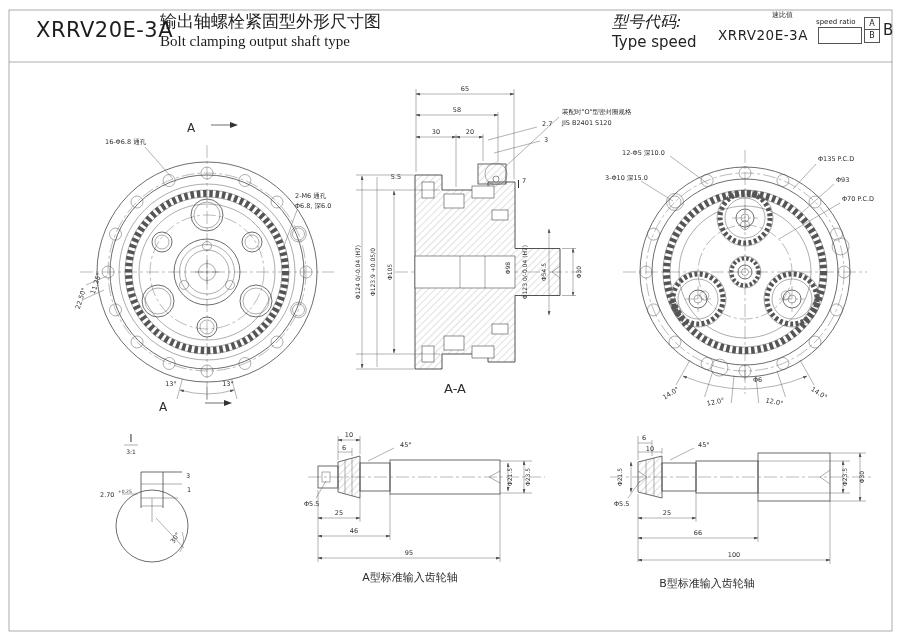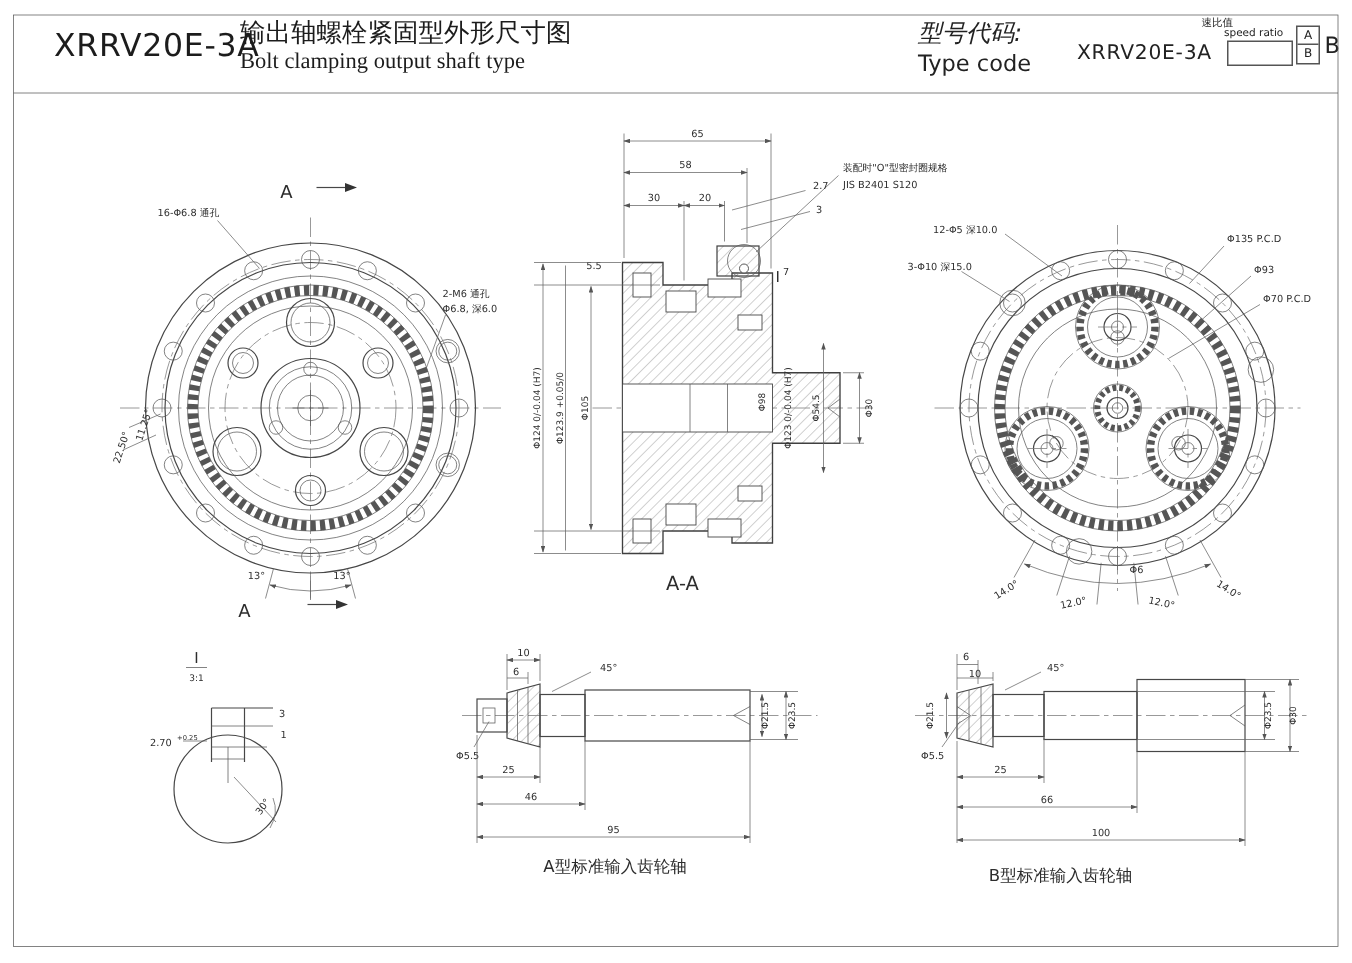--- a/index.html
+++ b/index.html
@@ -5,21 +5,21 @@
   html,body{margin:0;padding:0;background:#fff;}
   .sheet{position:relative;width:901px;height:642px;background:#fff;overflow:hidden;
          font-family:"DejaVu Sans","Liberation Sans",sans-serif;color:#222;}
   .abs{position:absolute;white-space:nowrap;}
   .model{left:36px;top:18px;font-size:21px;letter-spacing:.5px;color:#1c1c1c;}
   .tzh{left:160px;top:10px;font-size:17px;color:#1c1c1c;}
   .ten{left:160px;top:33px;font-size:15px;color:#1c1c1c;font-family:Liberation Serif, serif;}
   .tczh{left:612px;top:12px;font-size:16px;font-style:italic;}
   .tcen{left:612px;top:33px;font-size:15px;}
   .tcval{left:718px;top:27px;font-size:13.5px;letter-spacing:.5px;}
-  .srzh{left:801px;top:10px;font-size:7px;}
+  .srzh{left:772px;top:10px;font-size:7px;}
   .sren{left:816px;top:18px;font-size:7px;text-align:right;}
   .srbox{left:818px;top:27px;width:42px;height:15px;border:1px solid #555;}
   .abbox{left:864px;top:17px;width:14px;height:24px;border:1px solid #555;font-size:8px;text-align:center;line-height:11px;}
   .abbox .cell{height:11px;}
   .abbox .cell.top{border-bottom:1px solid #555;}
   .suffix{left:883px;top:21px;font-size:15px;}
   svg{position:absolute;left:0;top:0;}
   svg text{font-family:"DejaVu Sans","Liberation Sans",sans-serif;font-size:7px;fill:#2d2d2d;}
   .t65{font-size:6.5px;} .t6{font-size:6px;} .t10{font-size:10px;} .t12{font-size:12px;} .t13{font-size:13px;} .t11{font-size:11px;}
   .mid{text-anchor:middle;}
@@ -32,21 +32,21 @@
 </style>
 </head>
 <body>
 
 <div class="sheet">
 
   <div class="abs model">XRRV20E-3A</div>
   <div class="abs tzh">输出轴螺栓紧固型外形尺寸图</div>
   <div class="abs ten">Bolt clamping output shaft type</div>
   <div class="abs tczh">型号代码:</div>
-  <div class="abs tcen">Type code</div>
+  <div class="abs tcen">Type speed</div>
   <div class="abs tcval">XRRV20E-3A</div>
   <div class="abs srzh">速比值</div>
   <div class="abs sren">speed ratio</div>
   <div class="abs srbox"></div>
   <div class="abs abbox">
     <div class="cell top">A</div>
     <div class="cell">B</div>
   </div>
   <div class="abs suffix">B</div>
 

